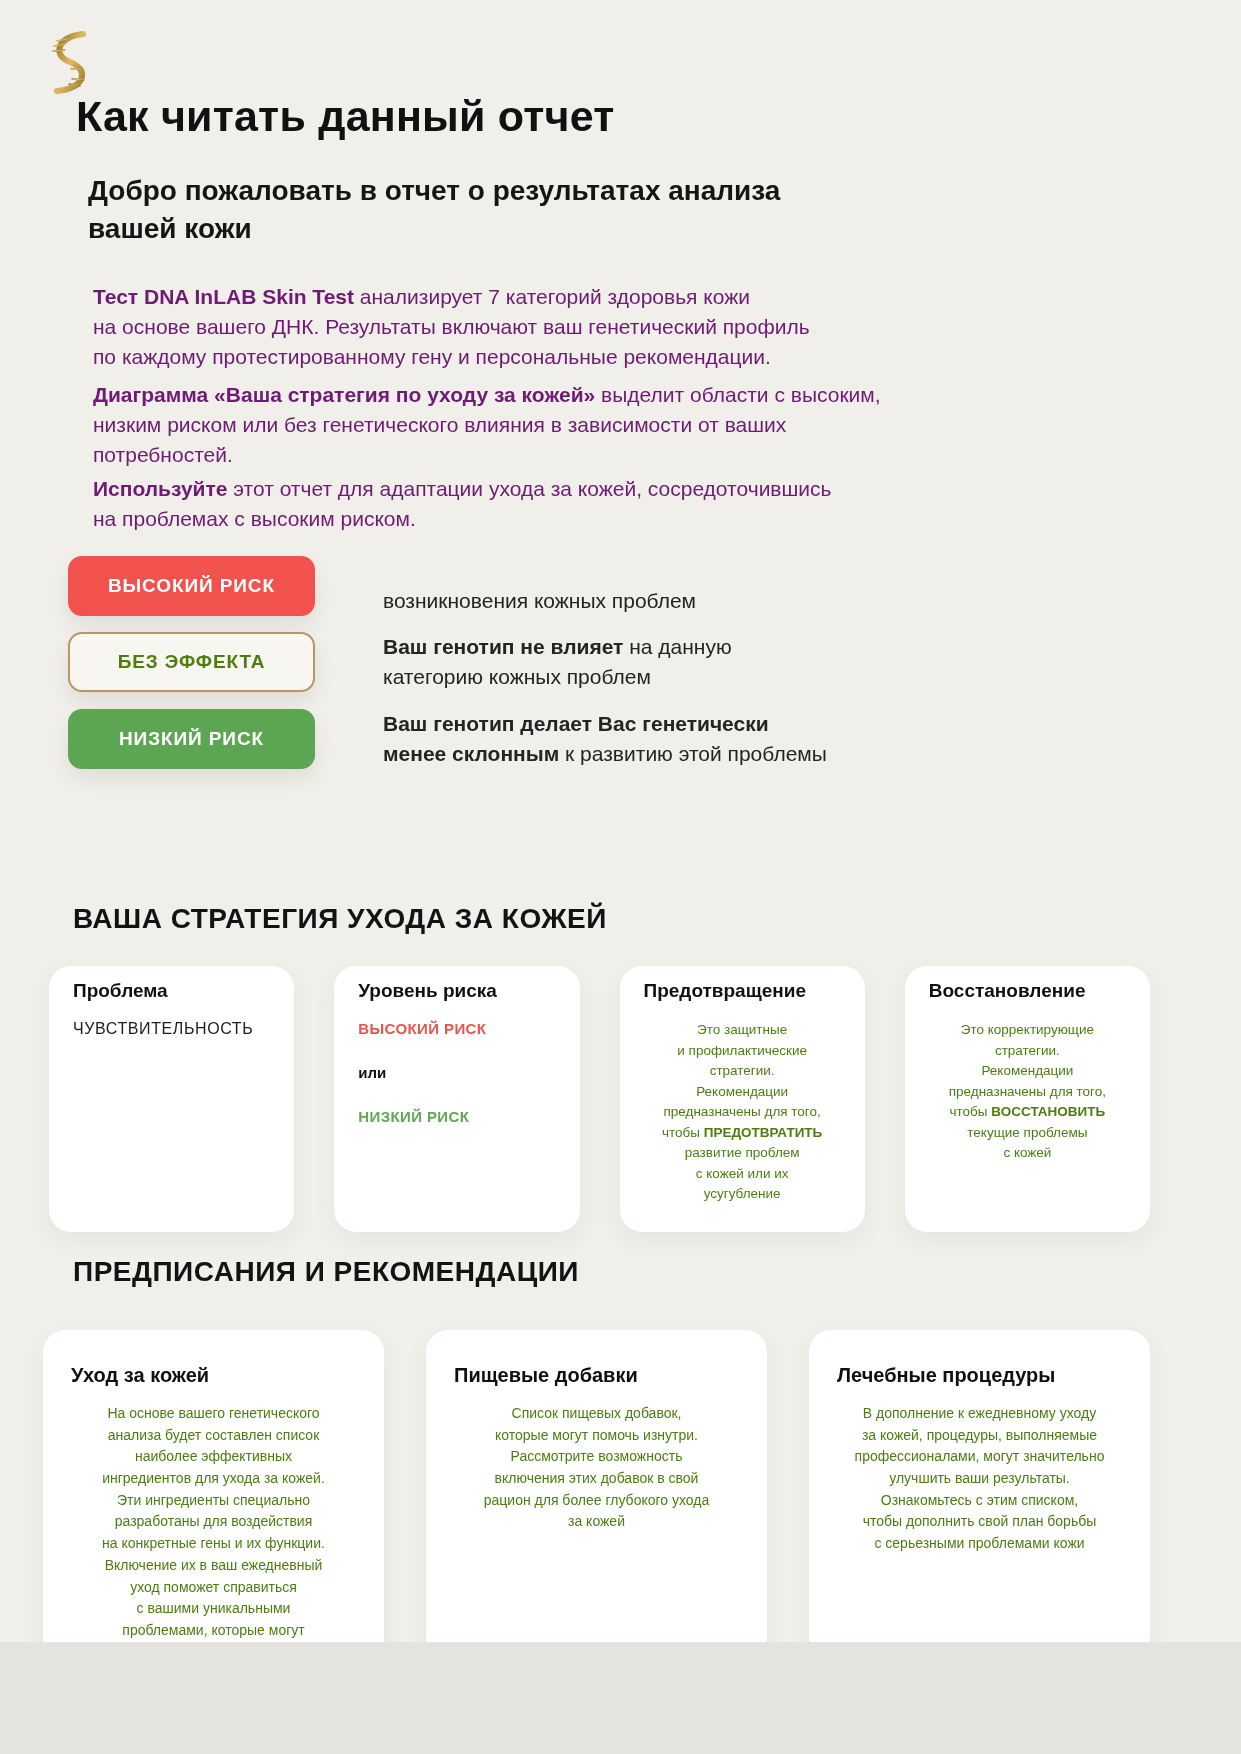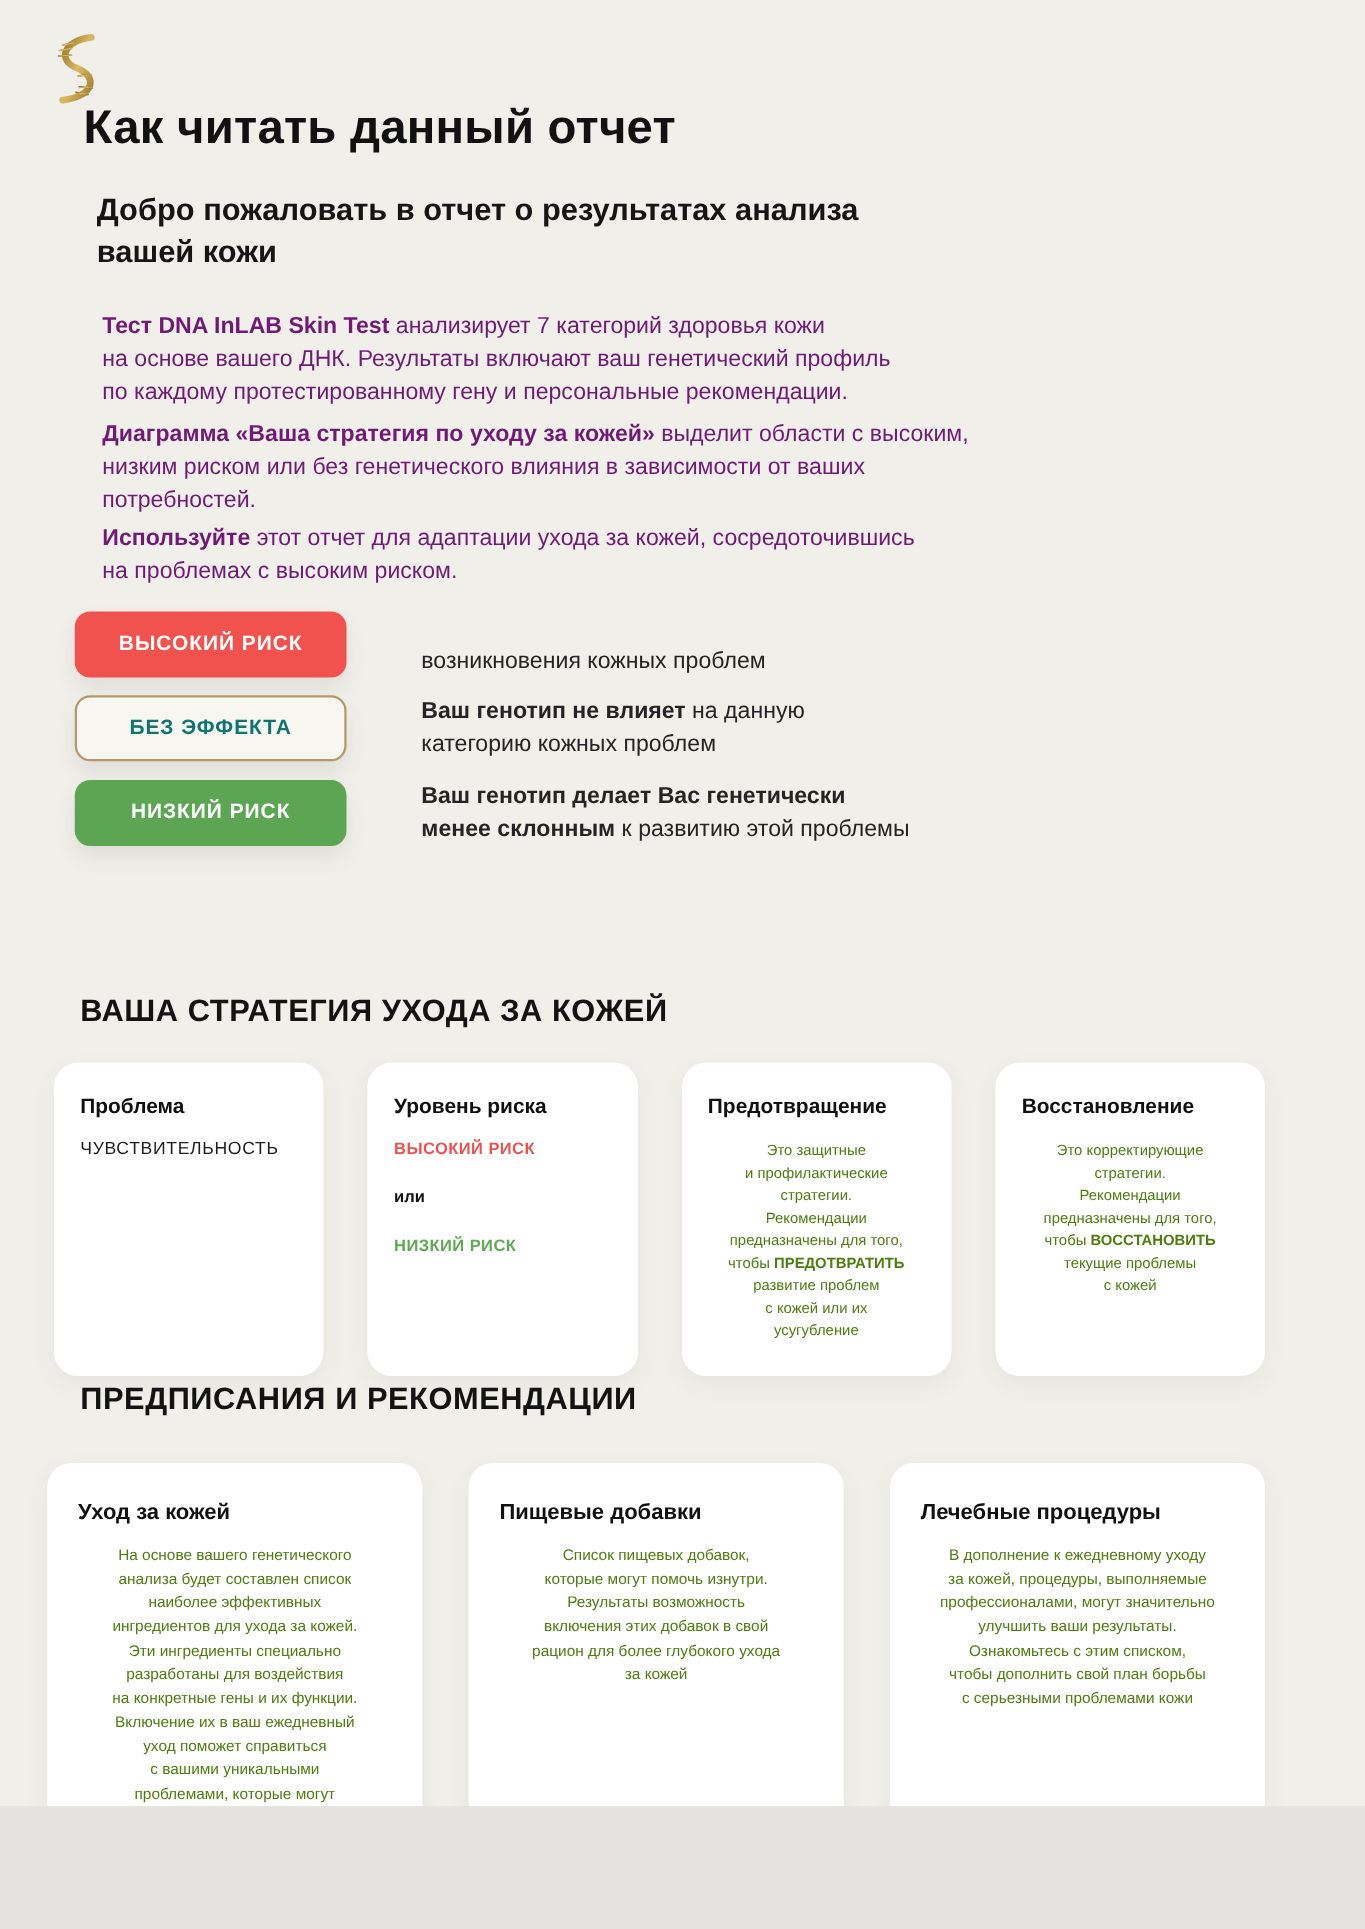--- a/index.html
+++ b/index.html
@@ -31,41 +31,41 @@
     position:absolute; left:68px; display:flex; align-items:center; gap:68px;
   }
   .lr1 { top:556px; } .lr2 { top:632px; } .lr3 { top:709px; }
   .badge {
     width:247px; height:60px; border-radius:14px; box-sizing:border-box;
     display:flex; align-items:center; justify-content:center;
     font-size:19px; font-weight:700; letter-spacing:.9px;
     box-shadow:0 10px 18px rgba(90,80,60,.10);
   }
   .badge-high { background:#f2524e; color:#ffffff; }
-  .badge-none { background:#f7f6f1; border:2px solid #b8956a; color:#0f766e; }
+  .badge-none { background:#f7f6f1; border:2px solid #b8956a; color:#4d7c0f; }
   .badge-low  { background:#5ca653; color:#ffffff; }
   .legend-desc { font-size:21px; line-height:30px; color:#242424; }
 
   .section-h {
     position:absolute; left:73px; margin:0;
     font-size:28px; font-weight:600; letter-spacing:.5px; color:#131313;
   }
   .sh1 { top:903px; } .sh2 { top:1256px; }
 
   .cards4 {
     position:absolute; left:49px; top:966px; width:1101px;
     display:grid; grid-template-columns:repeat(4,1fr); gap:40px;
   }
   .cards3 {
     position:absolute; left:43px; top:1330px; width:1107px;
     display:grid; grid-template-columns:repeat(3,1fr); gap:42px;
   }
   .card {
     background:#ffffff; border-radius:22px; box-sizing:border-box;
-    padding:30px 24px; box-shadow:0 8px 22px rgba(70,65,50,.06);
+    padding:14px 24px; box-shadow:0 8px 22px rgba(70,65,50,.06);
   }
   .cards4 .card { min-height:266px; }
   .cards3 .card { min-height:316px; padding:34px 28px; }
   .card-title { margin:0 0 18px 0; font-size:19px; font-weight:700; color:#101010; }
   .cards3 .card-title { font-size:20px; margin-bottom:16px; }
   .problem-label { font-size:16px; font-weight:500; letter-spacing:.6px; color:#1d1d1d; }
   .risk-high-label { font-size:15px; font-weight:700; letter-spacing:.4px; color:#e85450; }
   .or-label { font-size:15px; font-weight:700; color:#111; margin:27px 0; }
   .risk-low-label { font-size:15px; font-weight:700; letter-spacing:.4px; color:#5fa854; }
   .card-body { font-size:13.5px; line-height:1.52; color:#4d7c0f;text-align:center; }
@@ -185,21 +185,21 @@
 уход поможет справиться
 с вашими уникальными
 проблемами, которые могут
 быть связаны с высоким
 генетическим риском</div>
     </div>
     <div class="card">
       <h4 class="card-title">Пищевые добавки</h4>
       <div class="card-body pre">Список пищевых добавок,
 которые могут помочь изнутри.
-Результаты возможность
+Рассмотрите возможность
 включения этих добавок в свой
 рацион для более глубокого ухода
 за кожей</div>
     </div>
     <div class="card">
       <h4 class="card-title">Лечебные процедуры</h4>
       <div class="card-body pre">В дополнение к ежедневному уходу
 за кожей, процедуры, выполняемые
 профессионалами, могут значительно
 улучшить ваши результаты.

